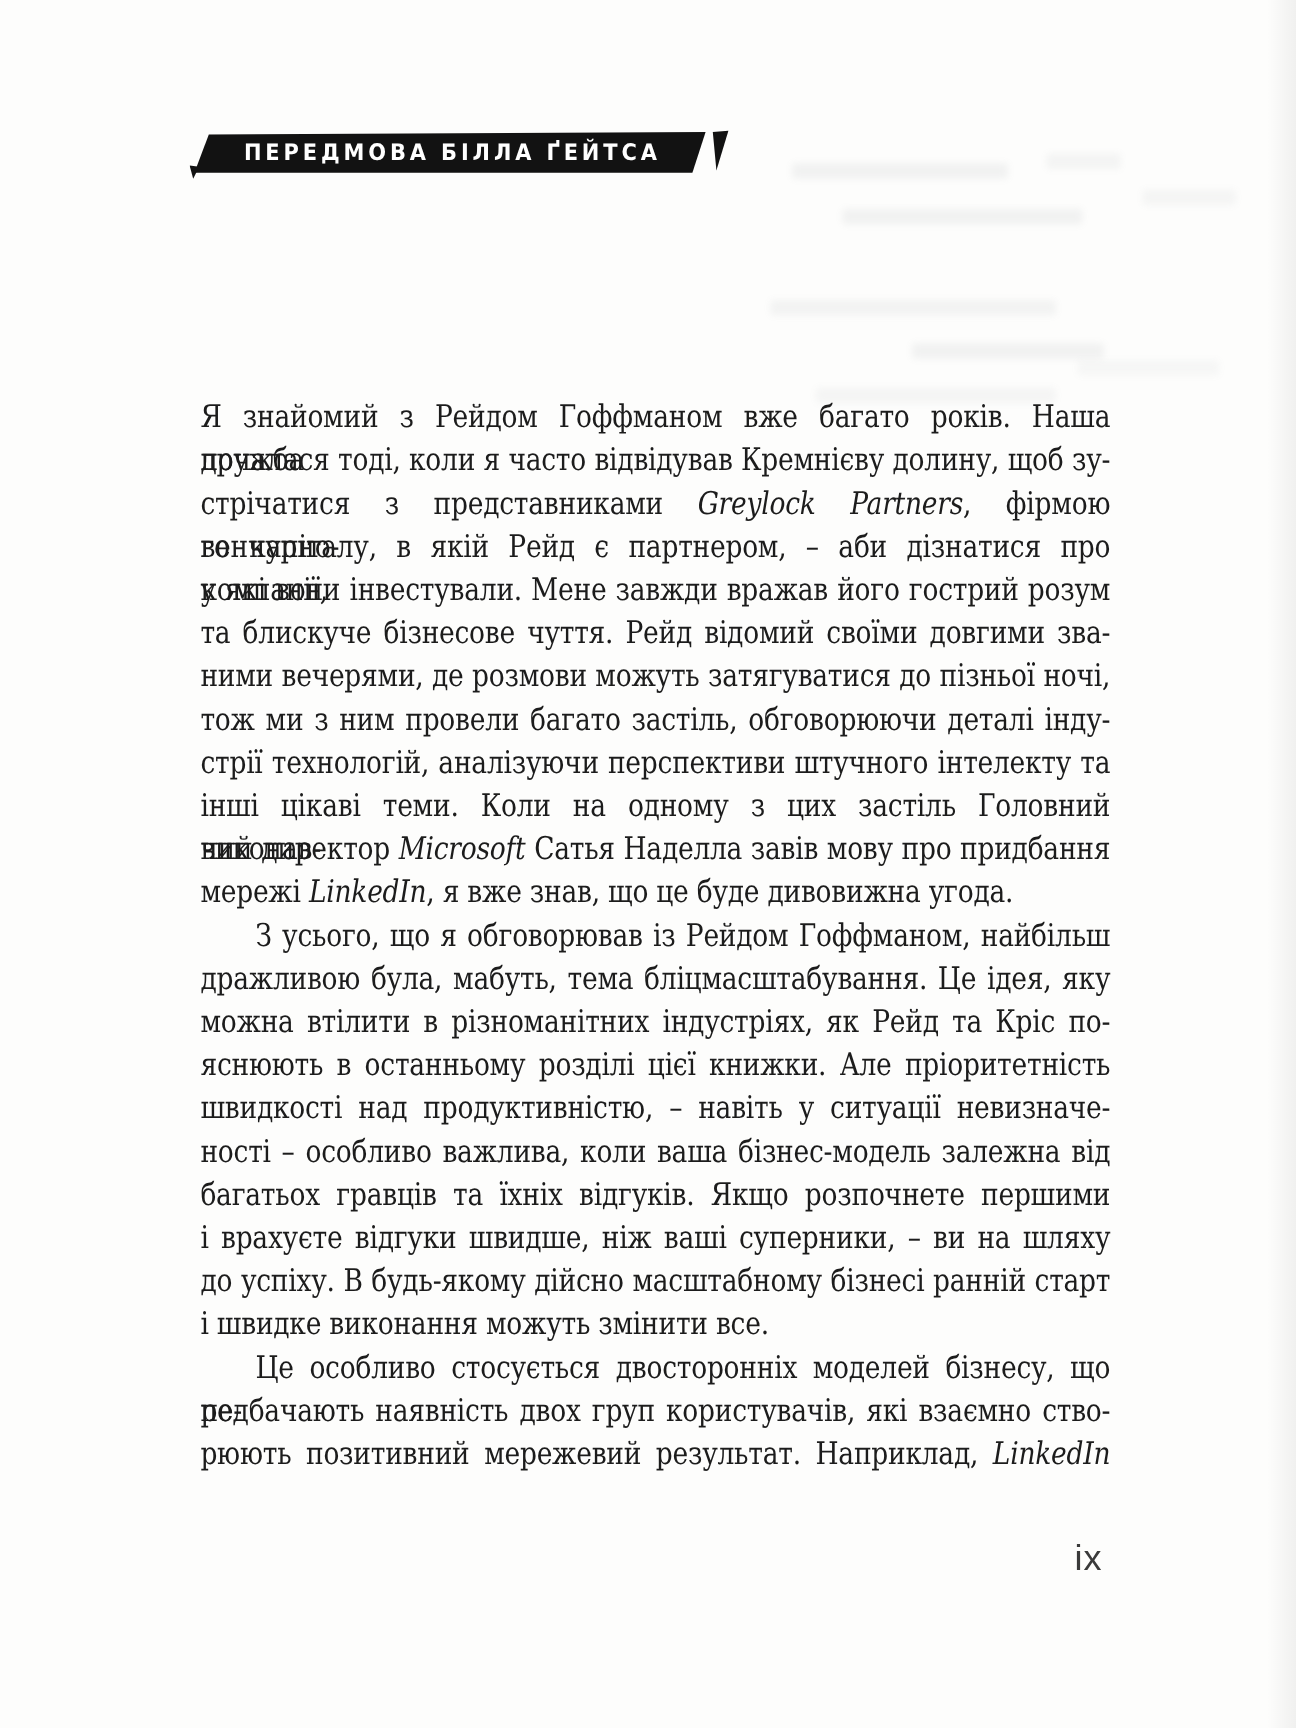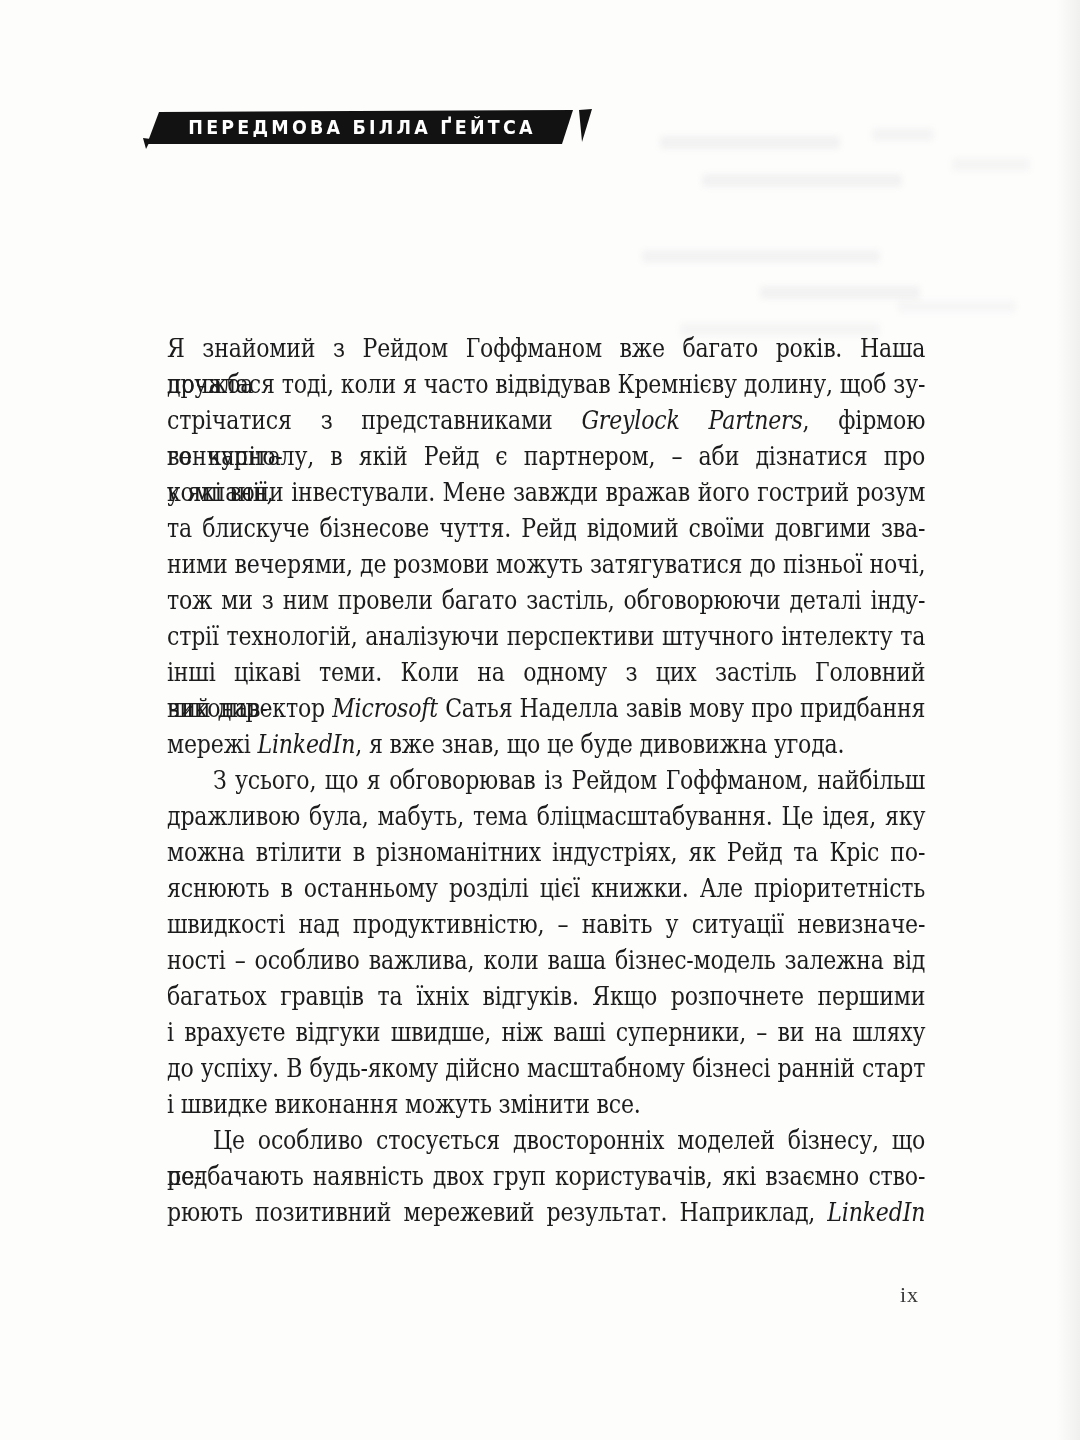--- a/index.html
+++ b/index.html
@@ -31,21 +31,21 @@
   .s2{left:872px;top:128px;width:62px;opacity:.08;}
   .s3{left:702px;top:174px;width:200px;}
   .s4{left:642px;top:250px;width:238px;opacity:.09;}
   .s5{left:760px;top:286px;width:160px;}
   .s6{left:680px;top:323px;width:200px;opacity:.07;}
   .s7{left:952px;top:158px;width:78px;opacity:.07;}
   .s8{left:898px;top:300px;width:118px;opacity:.06;}
 
   
   .banner{
-    position:absolute;left:143px;top:106px;
+    position:absolute;left:158px;top:106px;
     width:460px;height:46px;
   }
   .banner svg{position:absolute;left:0;top:0;}
   .banner-label{
     position:absolute;left:16px;top:5px;width:406px;height:32px;
     display:flex;align-items:center;justify-content:center;
     color:var(--banner-text);
     font-family:"DejaVu Sans","Liberation Sans",sans-serif;
     font-weight:bold;font-size:19px;
     letter-spacing:3.5px;white-space:nowrap;
@@ -64,22 +64,22 @@
     text-align:justify;text-align-last:justify;
   }
   .line.last{text-align-last:left;}
   .line.indent{text-indent:54px;}
   .line i{font-style:italic;}
 
   
   .page-number{
     position:absolute;left:855px;top:1282px;width:64px;
     text-align:right;
-    font-family:Liberation Serif, serif;
-    font-size:22px;color:#3a3a3a;letter-spacing:1px;
+    font-family:Liberation Sans, sans-serif;
+    font-size:30px;color:#3a3a3a;letter-spacing:1px;
   }
 
   
   .edge-shade{
     position:absolute;top:0;right:0;width:24px;height:100%;
     background:linear-gradient(to right,rgba(0,0,0,0),rgba(0,0,0,.05));
     pointer-events:none;
   }
 </style>
 </head>

